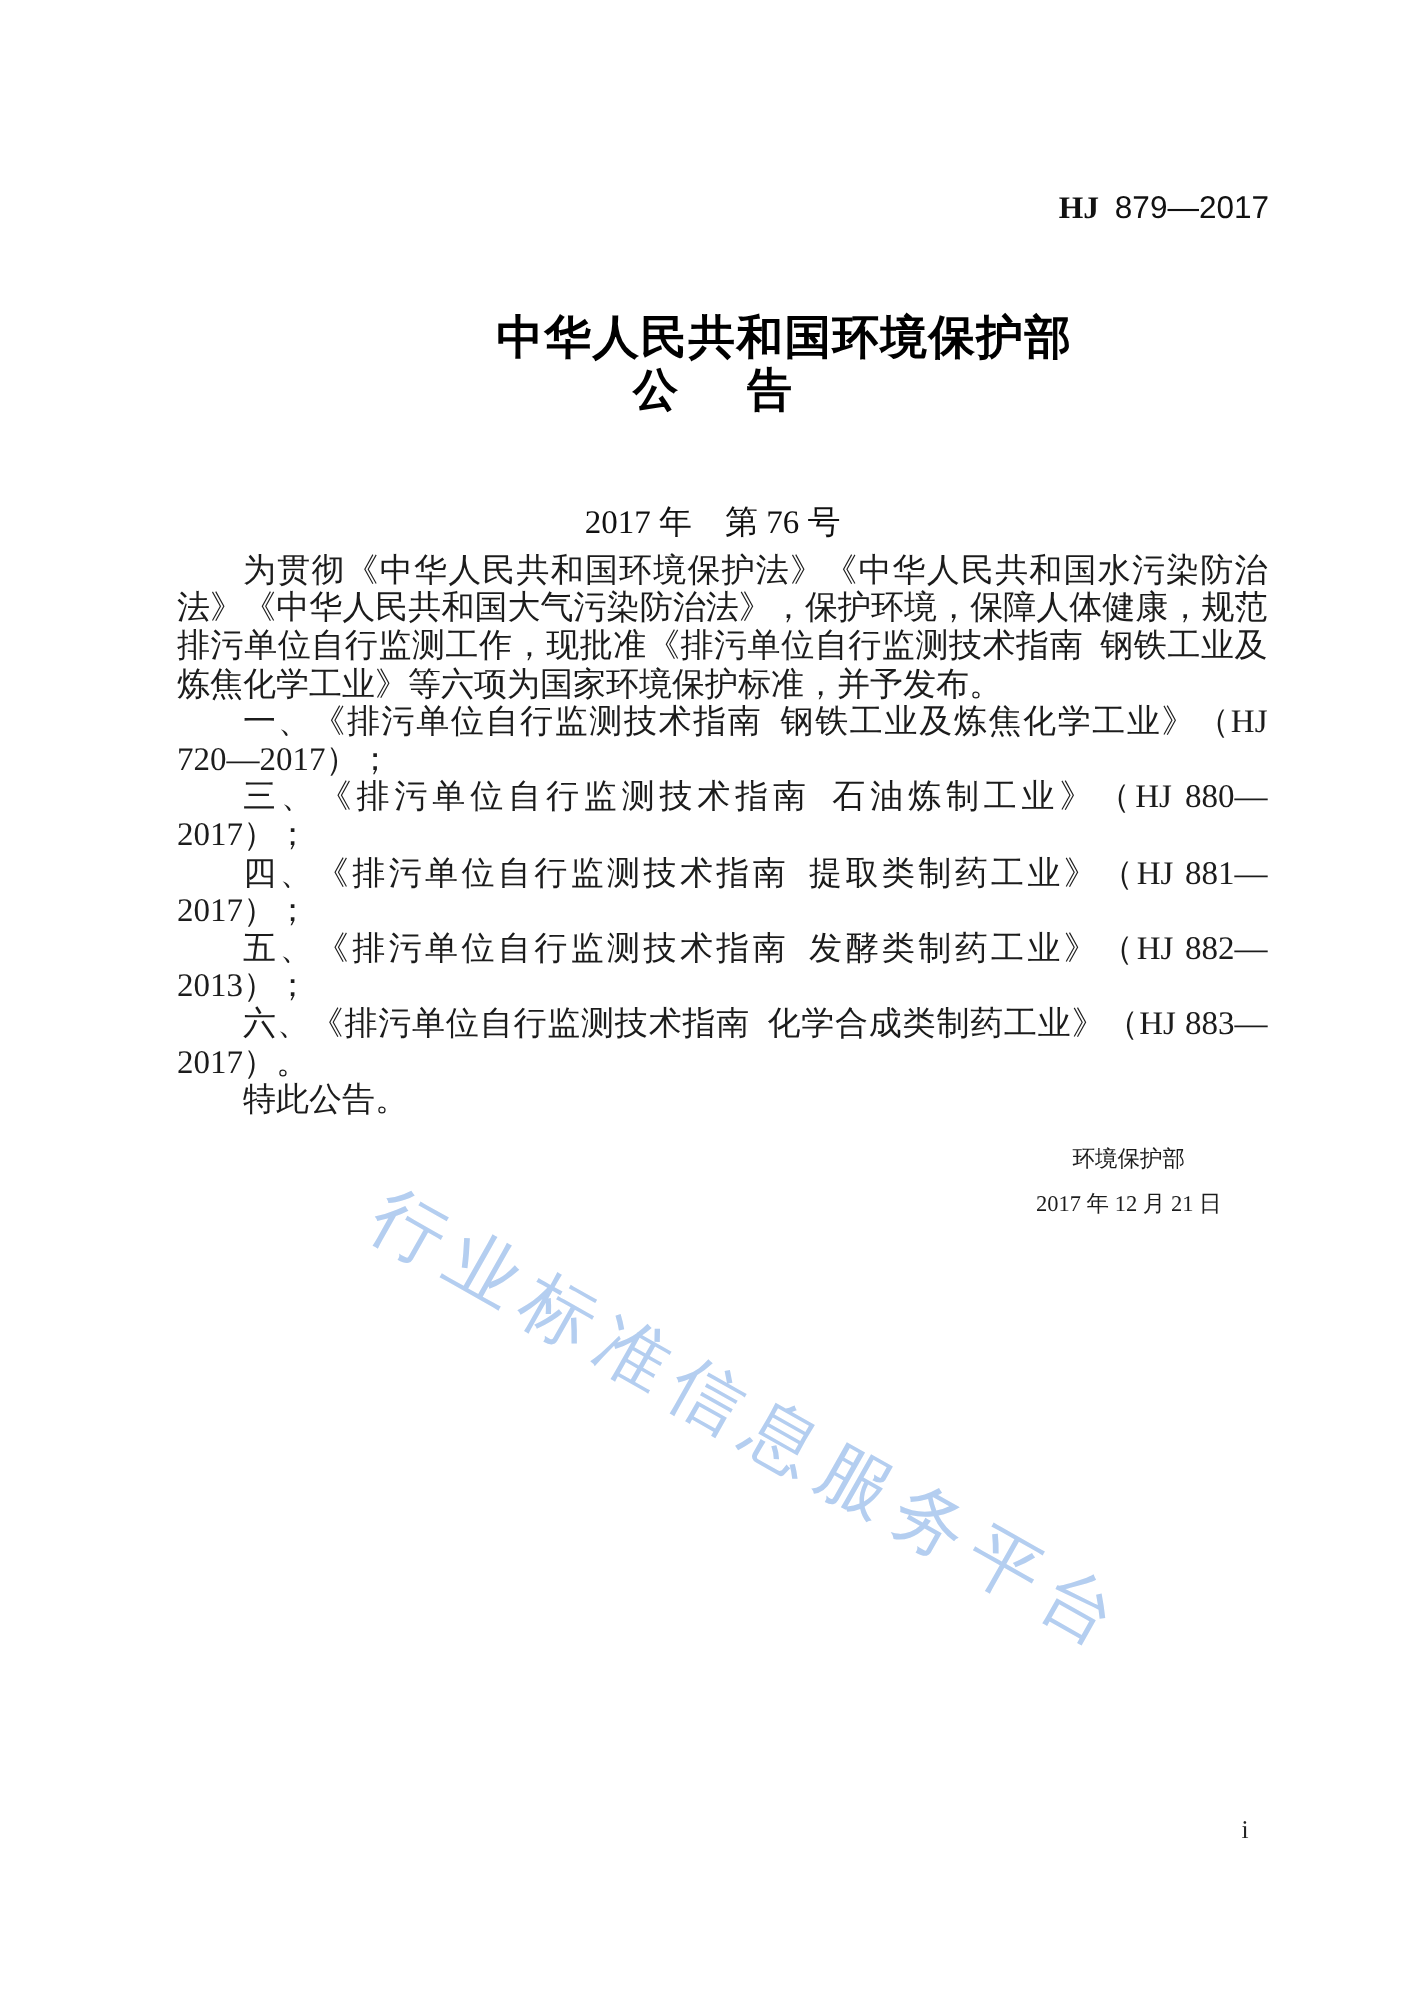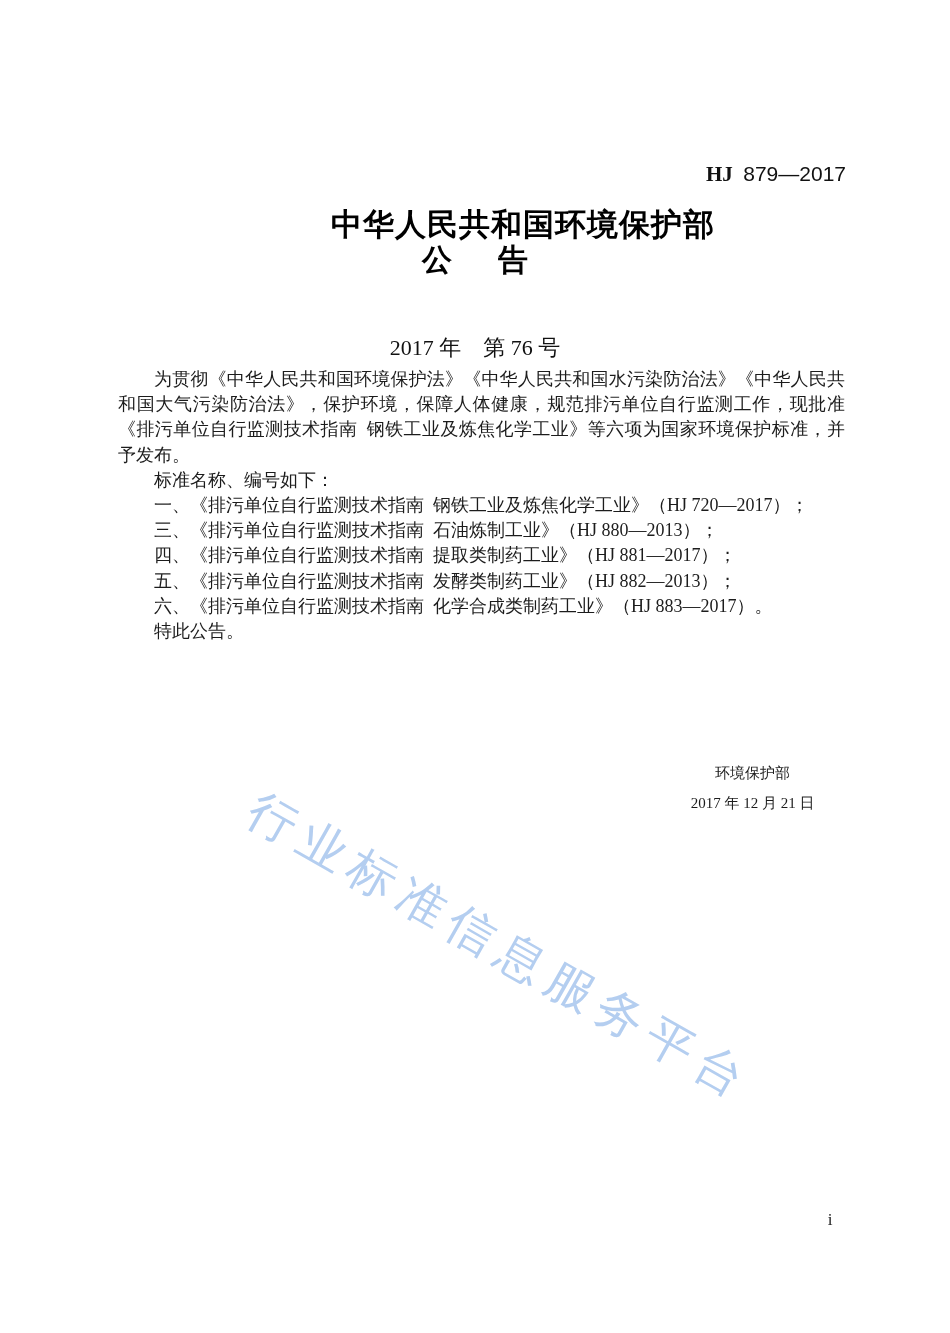--- a/index.html
+++ b/index.html
@@ -16,21 +16,20 @@
     font-family: "Liberation Serif", "DejaVu Serif", serif;
     color: #1c1c1c;
   }
   .doc-code {
     position: absolute;
     top: 126px;
     right: 104px;
     font-size: 21px;
     white-space: nowrap;
     color: #111;
-    margin-top: 36px;
   }
   .doc-code .code-prefix {
     font-weight: bold;
     font-family: "Liberation Serif", "DejaVu Serif", serif;
   }
   .doc-code .code-number {
     font-family: "Liberation Sans", "DejaVu Sans", sans-serif;
     font-weight: 400;
   }
   .doc-title {
@@ -66,21 +65,21 @@
     text-align: center;
     font-size: 22px;
     color: #111;
     margin-top: 28px;
   }
   .body-text {
     position: absolute;
     top: 367px;
     left: 118px;
     width: 727px;
-    font-size: 18px;
+    font-size: 22px;
     line-height: 25.2px;
     text-align: justify;
     color: #1c1c1c;
   }
   .body-text p {
     margin: 0;
   }
   .body-text p.indent {
     text-indent: 2em;
   }
@@ -133,23 +132,22 @@
 
   <div class="doc-subtitle">
     <span>公</span>
     <span>告</span>
   </div>
 
   <div class="issue-no">2017 年　第 76 号</div>
 
   <div class="body-text">
     <p class="indent">为贯彻《中华人民共和国环境保护法》《中华人民共和国水污染防治法》《中华人民共和国大气污染防治法》，保护环境，保障人体健康，规范排污单位自行监测工作，现批准《排污单位自行监测技术指南 钢铁工业及炼焦化学工业》等六项为国家环境保护标准，并予发布。</p>
-    <p class="indent">标准名称、编号如下：</p>
     <p class="indent">一、《排污单位自行监测技术指南 钢铁工业及炼焦化学工业》（HJ 720—2017）；</p>
-    <p class="indent">三、《排污单位自行监测技术指南 石油炼制工业》（HJ 880—2013）；</p>
+    <p class="indent">三、《排污单位自行监测技术指南 石油炼制工业》（HJ 880—2017）；</p>
     <p class="indent">四、《排污单位自行监测技术指南 提取类制药工业》（HJ 881—2017）；</p>
     <p class="indent">五、《排污单位自行监测技术指南 发酵类制药工业》（HJ 882—2013）；</p>
     <p class="indent">六、《排污单位自行监测技术指南 化学合成类制药工业》（HJ 883—2017）。</p>
     <p class="indent">特此公告。</p>
   </div>
 
   <div class="signature">
     <div>环境保护部</div>
     <div>2017 年 12 月 21 日</div>
   </div>

